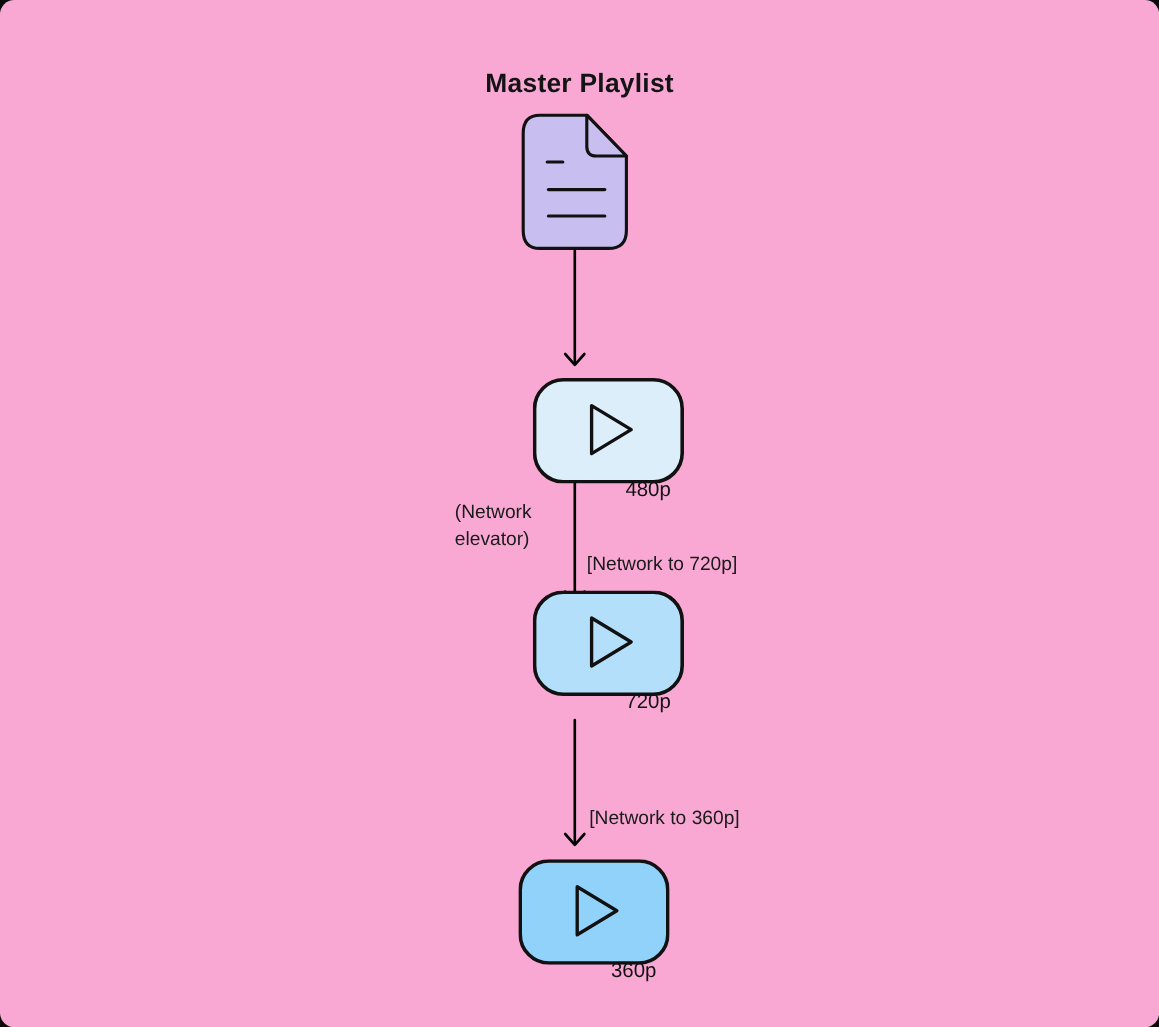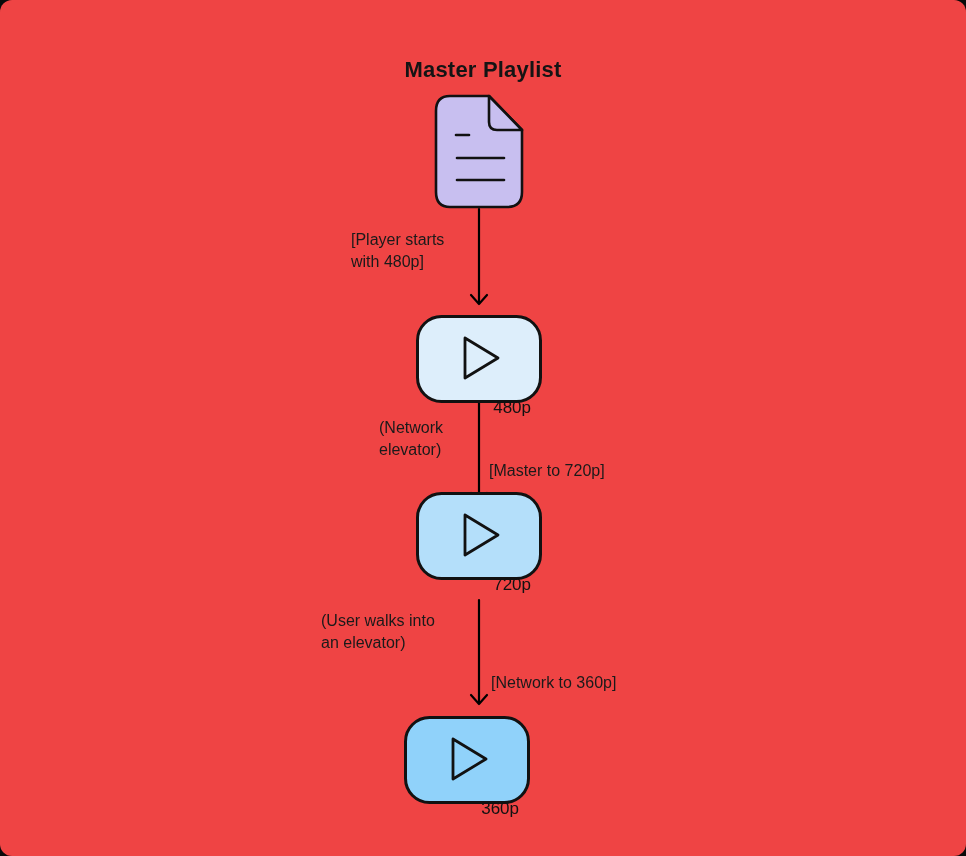--- a/index.html
+++ b/index.html
@@ -1,20 +1,20 @@
 <!DOCTYPE html>
 <html><head>
 <meta charset="utf-8">
 <style>
   html, body { margin: 0; padding: 0; background: #0a0a0a; }
   .canvas {
     position: relative;
     width: 966px;
     height: 856px;
-    background: #ef4444;
+    background: #f9a8d4;
     border-radius: 12px;
     overflow: hidden;
     font-family: "Liberation Sans", sans-serif;
     color: #111111;
   }
   .diagram-title {
     position: absolute;
     top: 57px;
     left: 0;
     width: 966px;
@@ -33,20 +33,21 @@
     position: absolute;
     font-size: 16px;
     line-height: 22px;
     white-space: pre-line;
     color: #1a1a1a;
   }
   .node {
     position: absolute;
     width: 126px;
     height: 108px;
+    margin-left: 28px;
   }
   .node svg { display: block; }
   .node .res-label {
     position: absolute;
     right: 11px;
     bottom: 5px;
     font-size: 17px;
     color: #111111;
   }
 </style>
@@ -78,30 +79,26 @@
         <line x1="479" y1="403" x2="479" y2="501"></line>
         <path d="M 471 493 L 479 502 L 487 493"></path>
       </g>
       <g>
         <line x1="479" y1="600" x2="479" y2="703"></line>
         <path d="M 471 695 L 479 704 L 487 695"></path>
       </g>
     </g>
   </svg>
 
-  <div class="edge-label" style="left:351px; top:229px;">[Player starts
-with 480p]</div>
 
   <div class="edge-label" style="left:379px; top:417px;">(Network
 elevator)</div>
 
-  <div class="edge-label" style="left:489px; top:460px;">[Master to 720p]</div>
+  <div class="edge-label" style="left:489px; top:460px;">[Network to 720p]</div>
 
-  <div class="edge-label" style="left:321px; top:610px;">(User walks into
-an elevator)</div>
 
   <div class="edge-label" style="left:491px; top:672px;">[Network to 360p]</div>
 
   <div class="node" style="left:416px; top:315px;">
     <svg width="126" height="88" viewBox="0 0 126 88">
       <rect x="1.5" y="1.5" width="123" height="85" rx="24" ry="24" stroke="#111111" stroke-width="3" fill="#ddeefb"></rect>
       <path d="M 49 23 L 82 43 L 49 63 Z" fill="none" stroke="#111111" stroke-width="2.8" stroke-linejoin="round"></path>
     </svg>
     <span class="res-label">480p</span>
   </div>

